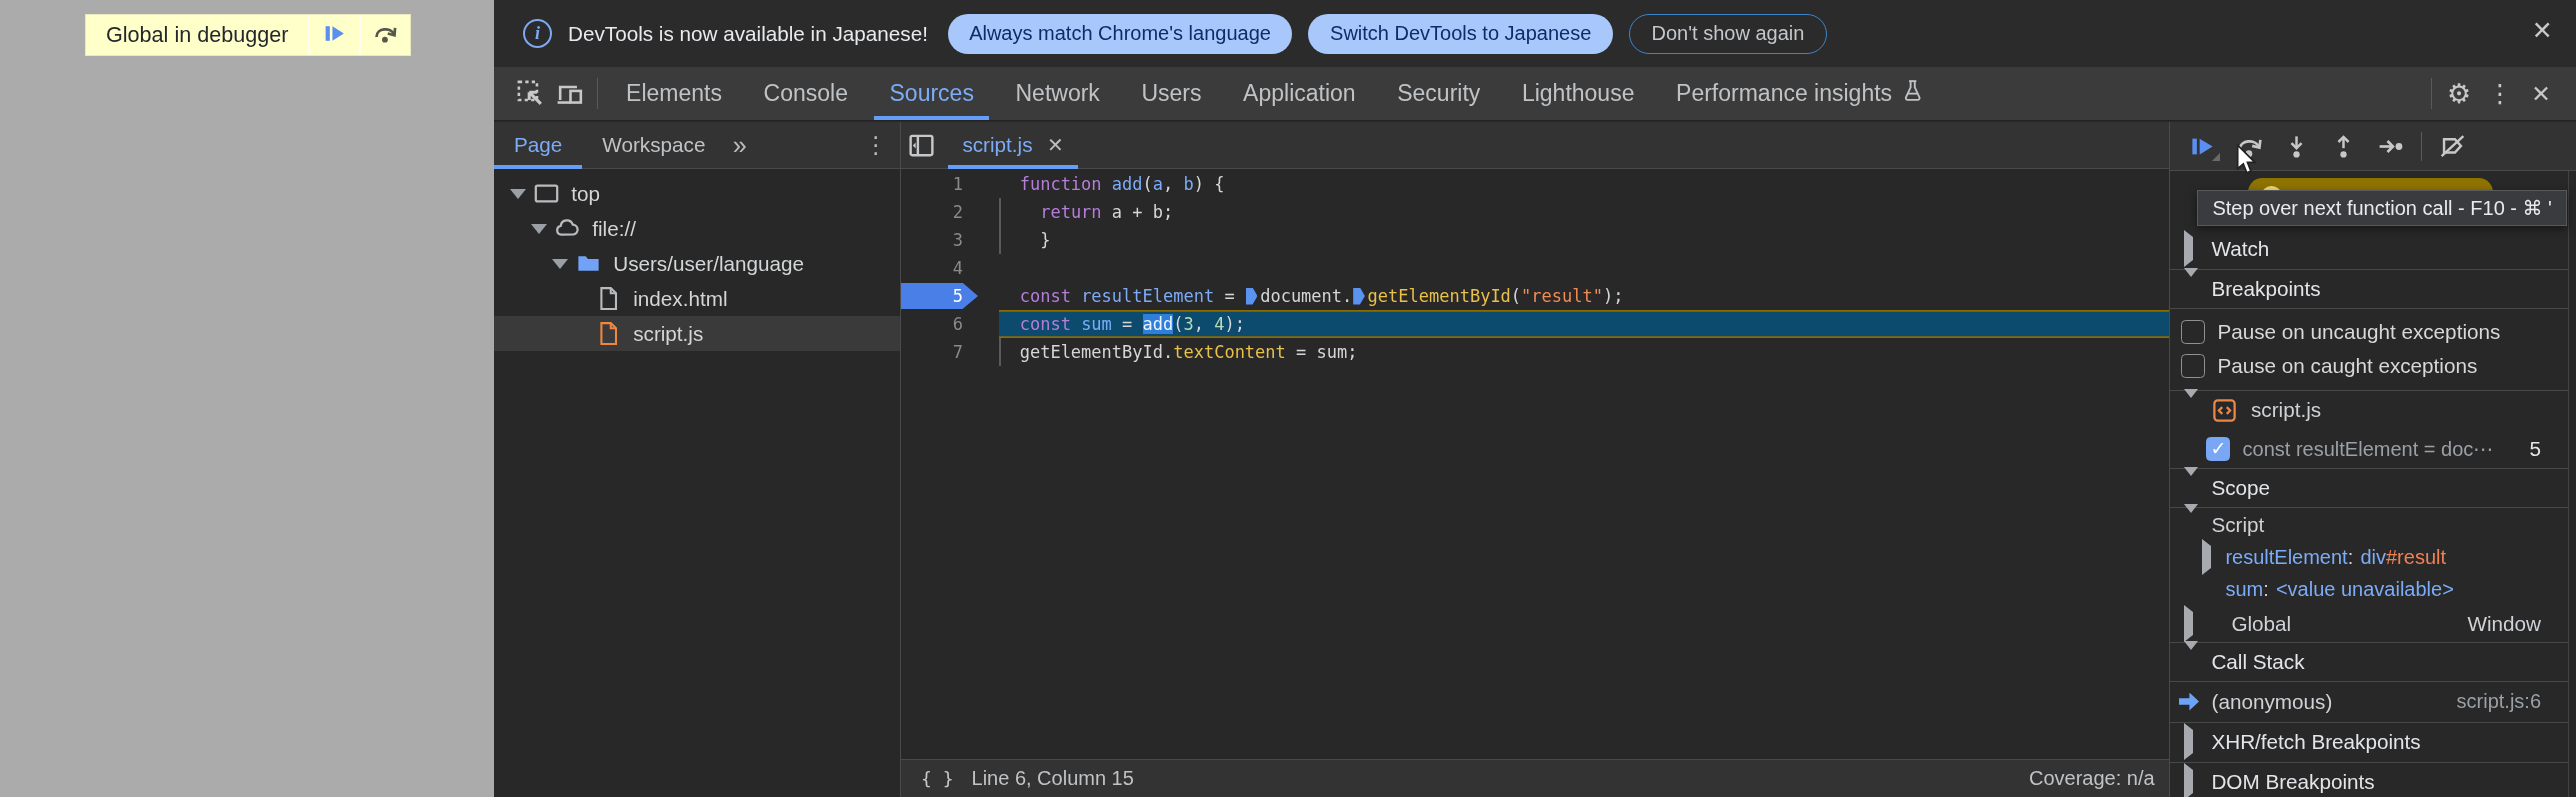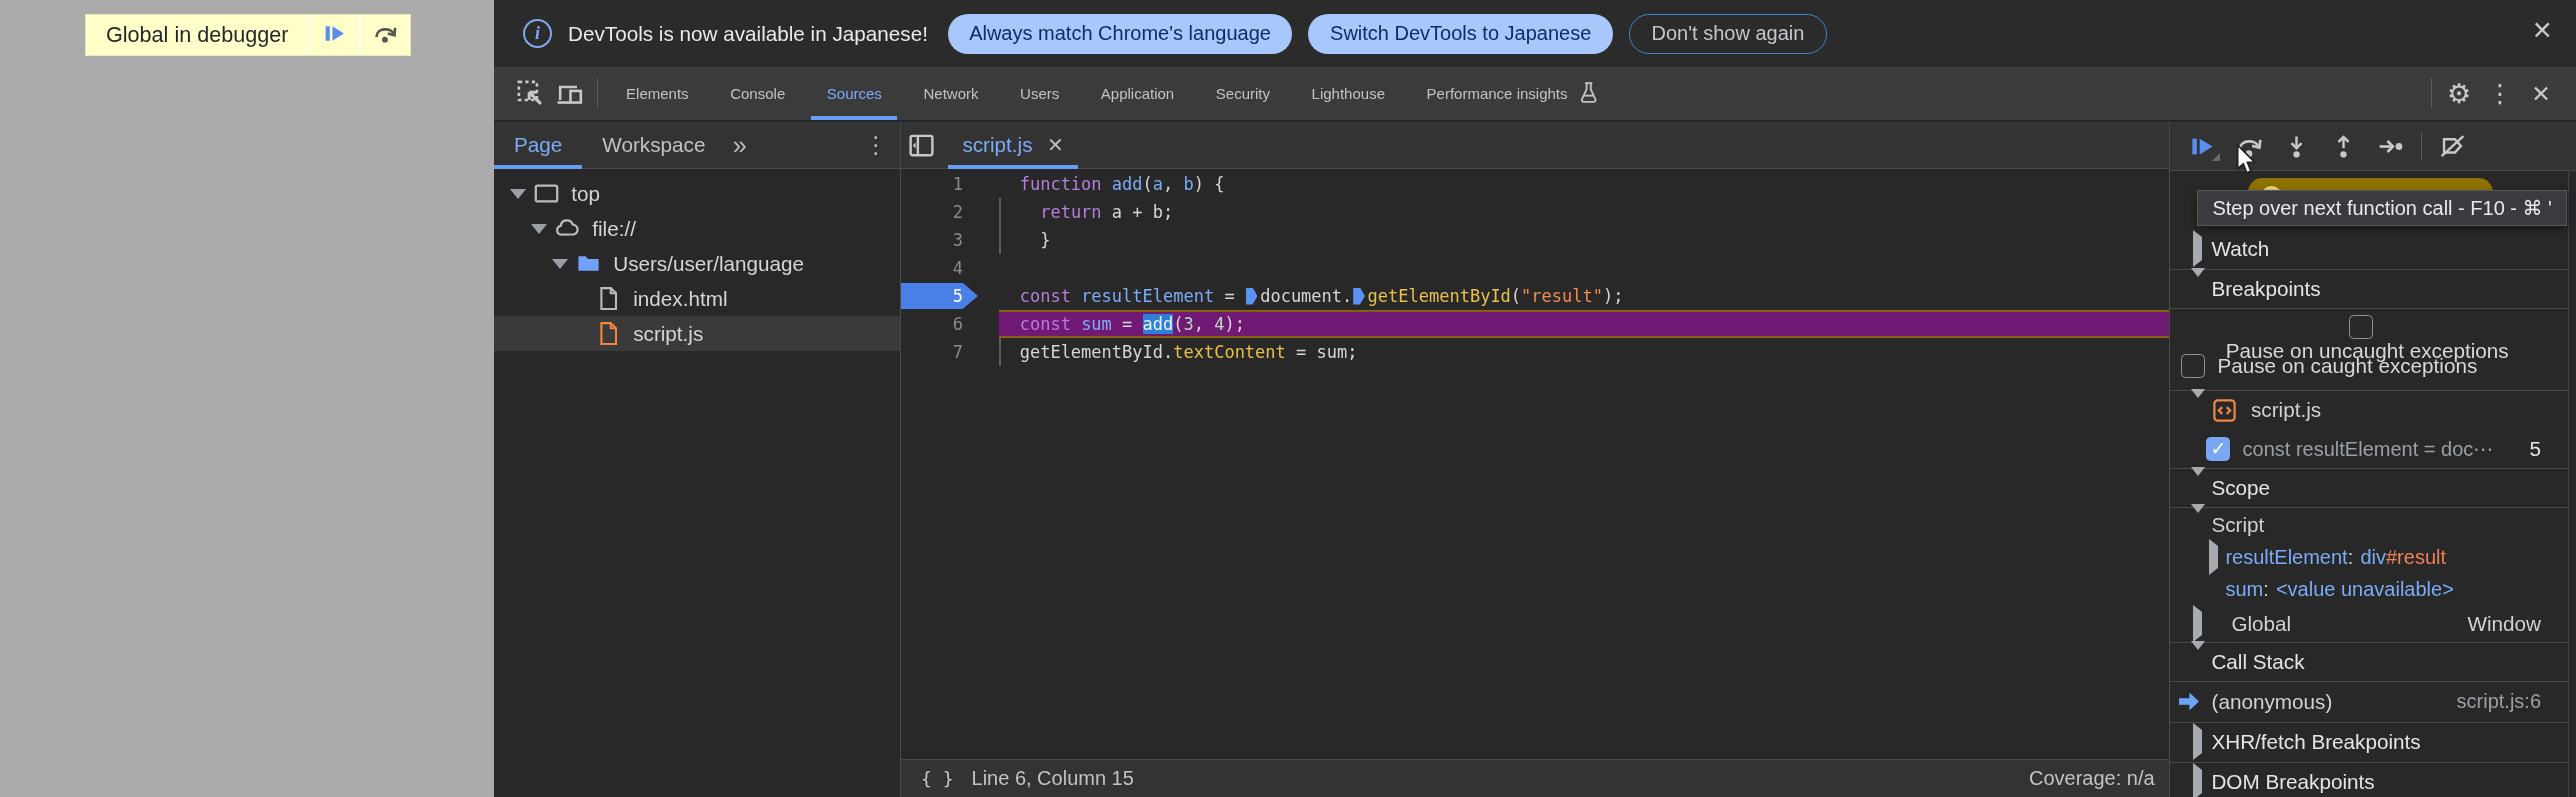--- a/index.html
+++ b/index.html
@@ -27,21 +27,21 @@
   .pill { height:40px; border-radius:20px; display:flex; align-items:center; padding:0 21.6px; font-size:20px; cursor:pointer; }
   .pill.filled { background:#a8c7fa; color:#0c2d69; }
   .pill.outline { background:transparent; color:#c3c7cc; border:1.8px solid #3f84c9; }
   .notif-close { position:absolute; right:23.4px; top:16px; font-size:25px; color:#c6c8ca; cursor:pointer; }
 
   
   .tabbar { height:54px; background:#3b3b3b; border-bottom:0.9px solid #232323; display:flex; align-items:center; padding-left:16px; }
   .tb-ic { width:40px; height:40px; display:flex; align-items:center; justify-content:center; cursor:pointer; flex:none; }
   .tb-sep { width:0.9px; height:31px; background:#5a5a5a; margin:0 7.2px; flex:none; }
   .main-tabs { display:flex; height:100%; align-items:stretch; }
-  .mtab { position:relative; display:flex; align-items:center; gap:9px; padding:0 19px; margin:0 1.8px; font-size:15px; color:#c0c3c6; cursor:pointer; white-space:nowrap; }
+  .mtab { position:relative; display:flex; align-items:center; gap:9px; padding:0 19px; margin:0 1.8px; font-size:23px; color:#c0c3c6; cursor:pointer; white-space:nowrap; }
   .mtab.active { color:#7cacf8; }
   .mtab.active::after { content:""; position:absolute; left:3.6px; right:3.6px; bottom:0; height:3.6px; background:#669df6; }
   .tabbar-right { margin-left:auto; display:flex; align-items:center; padding-right:14.4px; }
   .glyph-btn { width:41px; height:41px; display:flex; align-items:center; justify-content:center; color:#c6c8ca; cursor:pointer; }
 
   
   .dt-body { position:absolute; top:122px; left:0; right:0; bottom:0; display:flex; }
 
   
   .sidebar { width:407px; flex:none; background:#282828; border-right:0.9px solid #4a4a4a; display:flex; flex-direction:column; }
@@ -66,48 +66,48 @@
   .edtab .closex { color:#b9bcbf; font-size:20px; }
   .code { flex:1; padding-top:0.9px; font-family:"DejaVu Sans Mono","Liberation Mono",monospace; font-size:17px; }
   .codeline { display:flex; height:28px; line-height:28px; }
   .gut { width:98px; flex:none; position:relative; color:#8a8a8a; text-align:right; padding-right:36px; }
   .gut .num { position:relative; z-index:2; }
   .execmark { position:absolute; z-index:1; left:0; top:0.9px; bottom:0.9px; width:77px; background:#4b7fe8;
     clip-path:polygon(0 0,80% 0,100% 50%,80% 100%,0 100%); }
   .exec .gut { color:#fff; }
   .codebody { flex:1; position:relative; padding-left:20.7px; white-space:pre; color:#d6d6d6; }
   .codebody.guide::before { content:""; position:absolute; left:0; top:0; bottom:0; width:1.8px; background:#5a5a5a; }
-  .paused-line { background:#701a75; box-shadow:inset 0 1.8px 0 #8a6c00, inset 0 -1.8px 0 #8a6c00; }
+  .paused-line { background:#0c4a6e; box-shadow:inset 0 1.8px 0 #8a6c00, inset 0 -1.8px 0 #8a6c00; }
   .tk-kw { color:#b57edb; } .tk-blue { color:#7cacf8; } .tk-yellow { color:#e8c04a; }
   .tk-str { color:#f28b54; } .tk-num { color:#b8ddb8; } .tk-pl { color:#d6d6d6; }
   .tk-sel { background:#2f7ed8; color:#eaf4ff; }
   .tk-badge { display:inline-block; width:11.7px; height:17px; vertical-align:-2.7px; margin:0 2.7px 0 0.9px;
     background:#5b93f0; clip-path:polygon(0 0,58% 0,100% 50%,58% 100%,0 100%); }
   .statusbar { height:38px; flex:none; background:#333; border-top:0.9px solid #4a4a4a; display:flex; align-items:center; font-size:20px; color:#c0c3c6; }
   .braces-btn { font-family:"DejaVu Sans Mono",monospace; font-size:18px; margin-left:20px; cursor:pointer; color:#c6c8ca; }
   .pos-label { margin-left:18px; }
   .coverage { margin-left:auto; margin-right:14.4px; }
 
   
-  .rightpanel { width:407px; flex:none; background:#282828; border-left:0.9px solid #4a4a4a; position:relative;text-align:center; }
+  .rightpanel { width:407px; flex:none; background:#282828; border-left:0.9px solid #4a4a4a; position:relative; }
   .rightpanel::after { content:""; position:absolute; right:7.2px; top:49px; bottom:0; width:0.9px; background:#424242; }
   .dbg-toolbar { height:49px; background:#333; border-bottom:0.9px solid #4a4a4a; display:flex; align-items:center; padding-left:9px; }
   .dbg-btn { width:47px; height:41px; display:flex; align-items:center; justify-content:center; cursor:pointer; position:relative; }
   .dbg-sep { width:0.9px; height:29px; background:#5a5a5a; margin:0 7.2px; }
   .corner-tri { position:absolute; right:6.3px; bottom:5.4px; width:0; height:0; border-left:8px solid transparent; border-bottom:8px solid #6a6a6a; }
   .sections { position:absolute; top:107px; left:0; right:8px; font-size:20.7px; }
   .prow { display:flex; align-items:center; padding:0 14.4px; color:#cfd2d6; cursor:pointer; }
   .prow .p-arrow { width:27px; flex:none; }
   .prow .p-right { margin-left:auto; padding-right:12.6px; }
   .r-header { height:38px; color:#e3e5e8; }
   .r-header.h44 { height:40px; }
   .div-top { border-top:0.9px solid #484848; }
   .div-bottom { border-bottom:0.9px solid #484848; }
   .r-checkbox { height:34px; padding-left:10.8px; color:#d6d8da; }
-  .r-checkbox.first { margin-top:6.3px;flex-direction:column; }
+  .r-checkbox.first { margin-top:6.3px; }
   .r-checkbox.last { margin-bottom:6.3px; }
   .cbx { width:24px; height:24px; border:1.8px solid #8f9194; border-radius:4.5px; margin-right:12.6px; flex:none; position:relative; }
   .cbx.checked { background:#79a7f5; border-color:#79a7f5; }
   .cbx.checked::after { content:"✓"; position:absolute; left:3.6px; top:-0.9px; color:#fff; font-size:19px; font-weight:bold; }
   .r-group { height:40px; }
   .r-group .g-icon { width:27px; height:27px; margin-right:12.6px; display:flex; align-items:center; justify-content:center; }
   .r-breakpoint { height:38px; padding-left:36px; }
   .r-breakpoint .bp-text { color:#9aa0a6; font-size:20px; white-space:nowrap; overflow:hidden; }
   .r-breakpoint .p-right { color:#e3e5e8; }
   .r-subheader { height:34px; }

